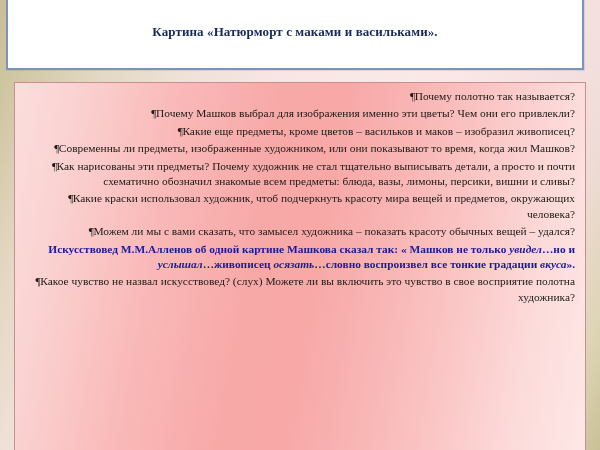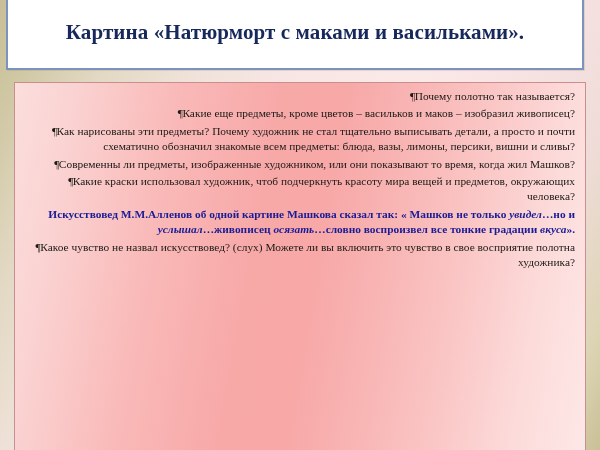--- a/index.html
+++ b/index.html
@@ -45,21 +45,21 @@
     border: 2px solid #7b93bd;
     box-sizing: border-box;
     display: flex;
     align-items: center;
     justify-content: center;
     box-shadow: 1px 1px 0 rgba(120,120,120,0.18);
   }
   #title-text {
     color: #17285c;
     font-weight: bold;
-    font-size: 21px;
+    font-size: 13px;
     letter-spacing: 0.1px;
     text-align: center;
     white-space: nowrap;
   }
 
   
   #content-box {
     position: absolute;
     left: 14px;
     top: 82px;
@@ -111,22 +111,24 @@
 
 <div id="slide">
 
   <div id="title-box">
     <div id="title-text">Картина «Натюрморт с маками и васильками».</div>
   </div>
 
   <div id="content-box">
     <div id="question-list">
         <p class="para"><span class="bullet">¶</span><span>Почему полотно так называется?</span></p>
+        <p class="para"><span class="bullet">¶</span><span>Почему Машков выбрал для изображения именно эти цветы? Чем они его привлекли?</span></p>
         <p class="para"><span class="bullet">¶</span><span>Какие еще предметы, кроме цветов – васильков и маков – изобразил живописец?</span></p>
+        <p class="para"><span class="bullet">¶</span><span>Современны ли предметы, изображенные художником, или они показывают то время, когда жил Машков?</span></p>
         <p class="para"><span class="bullet">¶</span><span>Как нарисованы эти предметы? Почему художник не стал тщательно выписывать детали, а просто и почти схематично обозначил знакомые всем предметы: блюда, вазы, лимоны, персики, вишни и сливы?</span></p>
-        <p class="para"><span class="bullet">¶</span><span>Современны ли предметы, изображенные художником, или они показывают то время, когда жил Машков?</span></p>
         <p class="para"><span class="bullet">¶</span><span>Какие краски использовал художник, чтоб подчеркнуть красоту мира вещей и предметов, окружающих человека?</span></p>
+        <p class="para"><span class="bullet">¶</span><span>Можем ли мы с вами сказать, что замысел художника – показать красоту обычных вещей – удался?</span></p>
         <p class="para highlight"><span>Искусствовед М.М.Алленов об одной картине Машкова сказал так: « Машков не только </span><em>увидел</em><span>…но и </span><em>услышал</em><span>…живописец </span><em>осязать</em><span>…словно воспроизвел все тонкие градации </span><em>вкуса</em><span>».</span></p>
         <p class="para"><span class="bullet">¶</span><span>Какое чувство не назвал искусствовед? (слух) Можете ли вы включить это чувство в свое восприятие полотна художника?</span></p>
       </div>
   </div>
 
 </div>
 
 </body></html>

